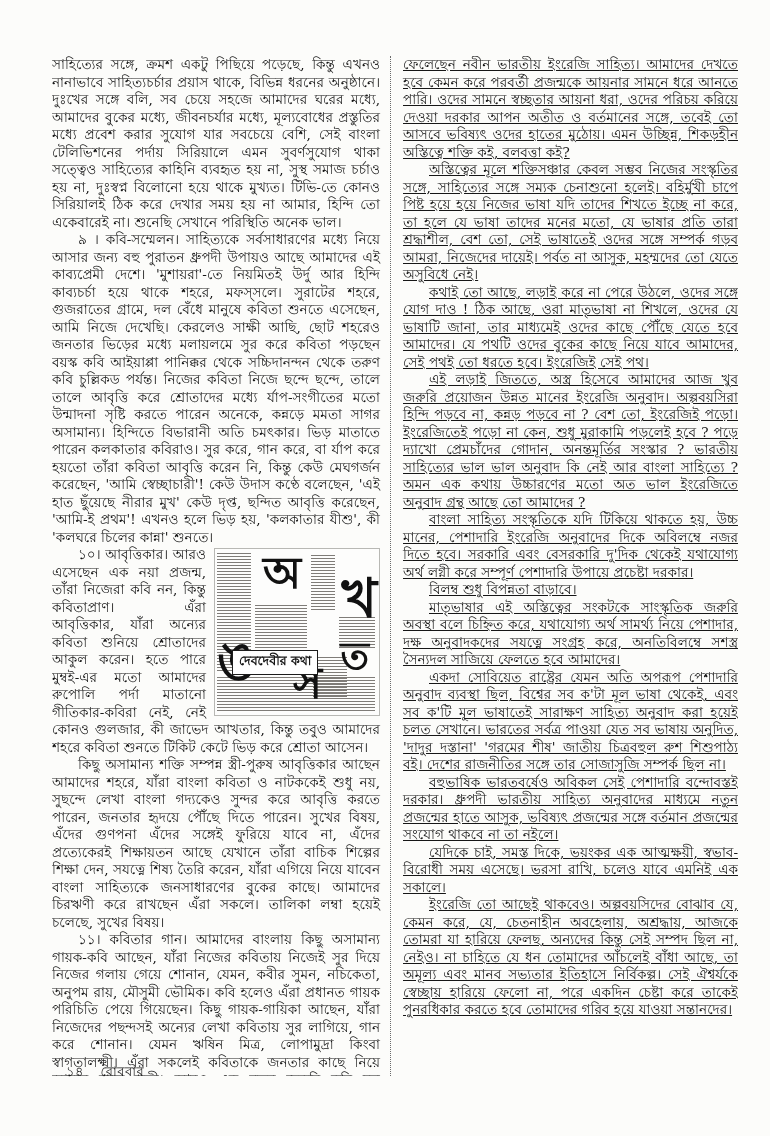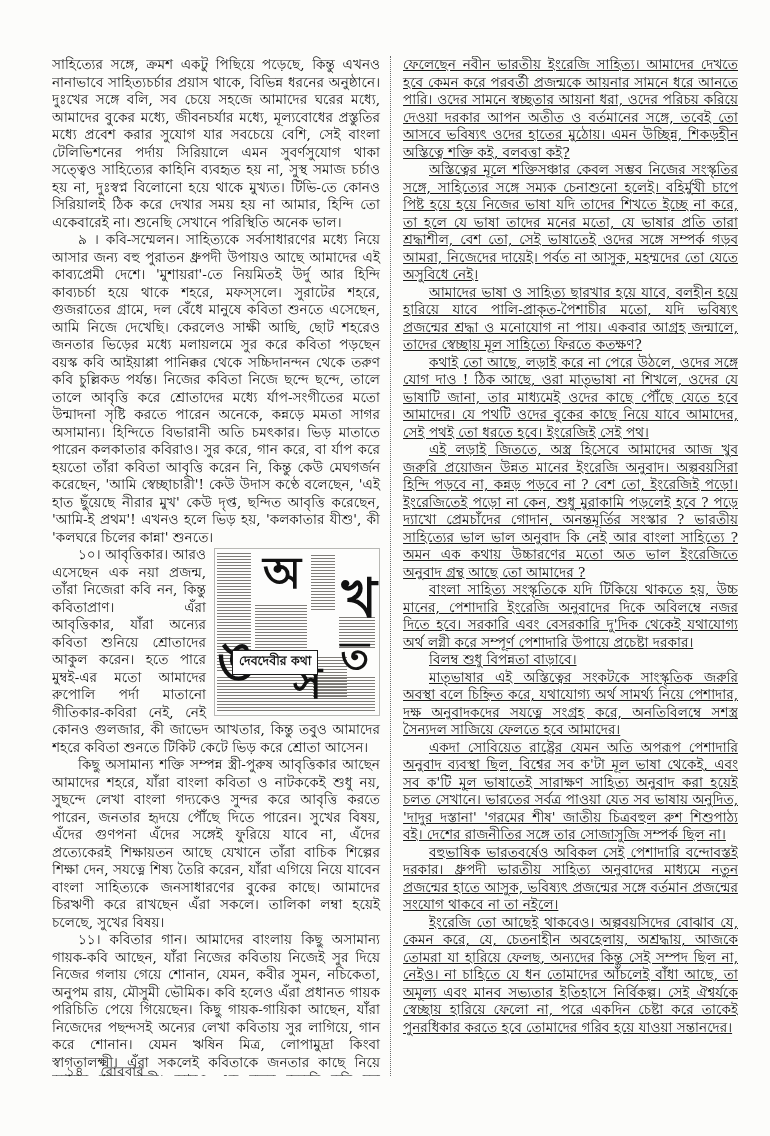--- a/index.html
+++ b/index.html
@@ -102,28 +102,28 @@
       <p class="para">কিছু অসামান্য শক্তি সম্পন্ন স্ত্রী-পুরুষ আবৃত্তিকার আছেন আমাদের শহরে, যাঁরা বাংলা কবিতা ও নাটককেই শুধু নয়, সুছন্দে লেখা বাংলা গদ্যকেও সুন্দর করে আবৃত্তি করতে পারেন, জনতার হৃদয়ে পৌঁছে দিতে পারেন। সুখের বিষয়, এঁদের গুণপনা এঁদের সঙ্গেই ফুরিয়ে যাবে না, এঁদের প্রত্যেকেরই শিক্ষায়তন আছে যেখানে তাঁরা বাচিক শিল্পের শিক্ষা দেন, সযত্নে শিষ্য তৈরি করেন, যাঁরা এগিয়ে নিয়ে যাবেন বাংলা সাহিত্যকে জনসাধারণের বুকের কাছে। আমাদের চিরঋণী করে রাখছেন এঁরা সকলে। তালিকা লম্বা হয়েই চলেছে, সুখের বিষয়।</p>
       <p class="para">১১। কবিতার গান। আমাদের বাংলায় কিছু অসামান্য গায়ক-কবি আছেন, যাঁরা নিজের কবিতায় নিজেই সুর দিয়ে নিজের গলায় গেয়ে শোনান, যেমন, কবীর সুমন, নচিকেতা, অনুপম রায়, মৌসুমী ভৌমিক। কবি হলেও এঁরা প্রধানত গায়ক পরিচিতি পেয়ে গিয়েছেন। কিছু গায়ক-গায়িকা আছেন, যাঁরা নিজেদের পছন্দসই অন্যের লেখা কবিতায় সুর লাগিয়ে, গান করে শোনান। যেমন ঋষিন মিত্র, লোপামুদ্রা কিংবা স্বাগতালক্ষ্মী। এঁরা সকলেই কবিতাকে জনতার কাছে নিয়ে আসার ব্রতে ব্রতী। আরও এক নতুন জরুরি কবি দল জন্মেছেন, কবিতা আর সংগীতের সংযোগে শিল্পের এক নবীন শাখা, বাংলা ব্যান্ড। কবিতাকে শ্রুতির মাধ্যমে, সুরের মায়ায় সাধারণ মানুষের হৃদয়ে পৌঁছে দিচ্ছেন তাঁরা।</p>
 
     </div>
 
     <div class="col-sep"></div>
 
     <div class="col col-right">
       <p class="para noindent">ফেলেছেন নবীন ভারতীয় ইংরেজি সাহিত্য। আমাদের দেখতে হবে কেমন করে পরবর্তী প্রজন্মকে আয়নার সামনে ধরে আনতে পারি। ওদের সামনে স্বচ্ছতার আয়না ধরা, ওদের পরিচয় করিয়ে দেওয়া দরকার আপন অতীত ও বর্তমানের সঙ্গে, তবেই তো আসবে ভবিষ্যৎ ওদের হাতের মুঠোয়। এমন উচ্ছিন্ন, শিকড়হীন অস্তিত্বে শক্তি কই, বলবত্তা কই?</p>
       <p class="para">অস্তিত্বের মূলে শক্তিসঞ্চার কেবল সম্ভব নিজের সংস্কৃতির সঙ্গে, সাহিত্যের সঙ্গে সম্যক চেনাশুনো হলেই। বহির্মুখী চাপে পিষ্ট হয়ে হয়ে নিজের ভাষা যদি তাদের শিখতে ইচ্ছে না করে, তা হলে যে ভাষা তাদের মনের মতো, যে ভাষার প্রতি তারা শ্রদ্ধাশীল, বেশ তো, সেই ভাষাতেই ওদের সঙ্গে সম্পর্ক গড়ব আমরা, নিজেদের দায়েই। পর্বত না আসুক, মহম্মদের তো যেতে অসুবিধে নেই।</p>
-      <p class="para">আমাদের ভাষা ও সাহিত্য ছারখার হয়ে যাবে, বলহীন হয়ে হারিয়ে যাবে পালি-প্রাকৃত-পৈশাচীর মতো, যদি ভবিষ্যৎ প্রজন্মের শ্রদ্ধা ও মনোযোগ না পায়। একবার আগ্রহ জন্মালে, তাদের স্বেচ্ছায় মূল সাহিত্যে ফিরতে কতক্ষণ?</p>
       <p class="para">কথাই তো আছে, লড়াই করে না পেরে উঠলে, ওদের সঙ্গে যোগ দাও ! ঠিক আছে, ওরা মাতৃভাষা না শিখলে, ওদের যে ভাষাটি জানা, তার মাধ্যমেই ওদের কাছে পৌঁছে যেতে হবে আমাদের। যে পথটি ওদের বুকের কাছে নিয়ে যাবে আমাদের, সেই পথই তো ধরতে হবে। ইংরেজিই সেই পথ।</p>
       <p class="para">এই লড়াই জিততে, অস্ত্র হিসেবে আমাদের আজ খুব জরুরি প্রয়োজন উন্নত মানের ইংরেজি অনুবাদ। অল্পবয়সিরা হিন্দি পড়বে না, কন্নড় পড়বে না ? বেশ তো, ইংরেজিই পড়ো। ইংরেজিতেই পড়ো না কেন, শুধু মুরাকামি পড়লেই হবে ? পড়ে দ্যাখো প্রেমচাঁদের গোদান, অনন্তমূর্তির সংস্কার ? ভারতীয় সাহিত্যের ভাল ভাল অনুবাদ কি নেই আর বাংলা সাহিত্যে ? অমন এক কথায় উচ্চারণের মতো অত ভাল ইংরেজিতে অনুবাদ গ্রন্থ আছে তো আমাদের ?</p>
       <p class="para">বাংলা সাহিত্য সংস্কৃতিকে যদি টিকিয়ে থাকতে হয়, উচ্চ মানের, পেশাদারি ইংরেজি অনুবাদের দিকে অবিলম্বে নজর দিতে হবে। সরকারি এবং বেসরকারি দু'দিক থেকেই যথাযোগ্য অর্থ লগ্নী করে সম্পূর্ণ পেশাদারি উপায়ে প্রচেষ্টা দরকার।</p>
       <p class="para">বিলম্ব শুধু বিপন্নতা বাড়াবে।</p>
       <p class="para">মাতৃভাষার এই অস্তিত্বের সংকটকে সাংস্কৃতিক জরুরি অবস্থা বলে চিহ্নিত করে, যথাযোগ্য অর্থ সামর্থ্য নিয়ে পেশাদার, দক্ষ অনুবাদকদের সযত্নে সংগ্রহ করে, অনতিবিলম্বে সশস্ত্র সৈন্যদল সাজিয়ে ফেলতে হবে আমাদের।</p>
       <p class="para">একদা সোবিয়েত রাষ্ট্রের যেমন অতি অপরূপ পেশাদারি অনুবাদ ব্যবস্থা ছিল, বিশ্বের সব ক'টা মূল ভাষা থেকেই, এবং সব ক'টি মূল ভাষাতেই সারাক্ষণ সাহিত্য অনুবাদ করা হয়েই চলত সেখানে। ভারতের সর্বত্র পাওয়া যেত সব ভাষায় অনুদিত, 'দাদুর দস্তানা' 'গরমের শীষ' জাতীয় চিত্রবহুল রুশ শিশুপাঠ্য বই। দেশের রাজনীতির সঙ্গে তার সোজাসুজি সম্পর্ক ছিল না।</p>
       <p class="para">বহুভাষিক ভারতবর্ষেও অবিকল সেই পেশাদারি বন্দোবস্তই দরকার। ধ্রুপদী ভারতীয় সাহিত্য অনুবাদের মাধ্যমে নতুন প্রজন্মের হাতে আসুক, ভবিষ্যৎ প্রজন্মের সঙ্গে বর্তমান প্রজন্মের সংযোগ থাকবে না তা নইলে।</p>
+      <p class="para">যেদিকে চাই, সমস্ত দিকে, ভয়ংকর এক আত্মক্ষয়ী, স্বভাব-বিরোধী সময় এসেছে। ভরসা রাখি, চলেও যাবে এমনিই এক সকালে।</p>
       <p class="para">ইংরেজি তো আছেই থাকবেও। অল্পবয়সিদের বোঝাব যে, কেমন করে, যে, চেতনাহীন অবহেলায়, অশ্রদ্ধায়, আজকে তোমরা যা হারিয়ে ফেলছ, অন্যদের কিন্তু সেই সম্পদ ছিল না, নেইও। না চাহিতে যে ধন তোমাদের আঁচলেই বাঁধা আছে, তা অমূল্য এবং মানব সভ্যতার ইতিহাসে নির্বিকল্প। সেই ঐশ্বর্যকে স্বেচ্ছায় হারিয়ে ফেলো না, পরে একদিন চেষ্টা করে তাকেই পুনরধিকার করতে হবে তোমাদের গরিব হয়ে যাওয়া সন্তানদের।</p>
 
     </div>
 
   </div>
 
   <div class="footer">
     <span class="fpage">১৪</span>
     <span>রোববার</span>
   </div>

